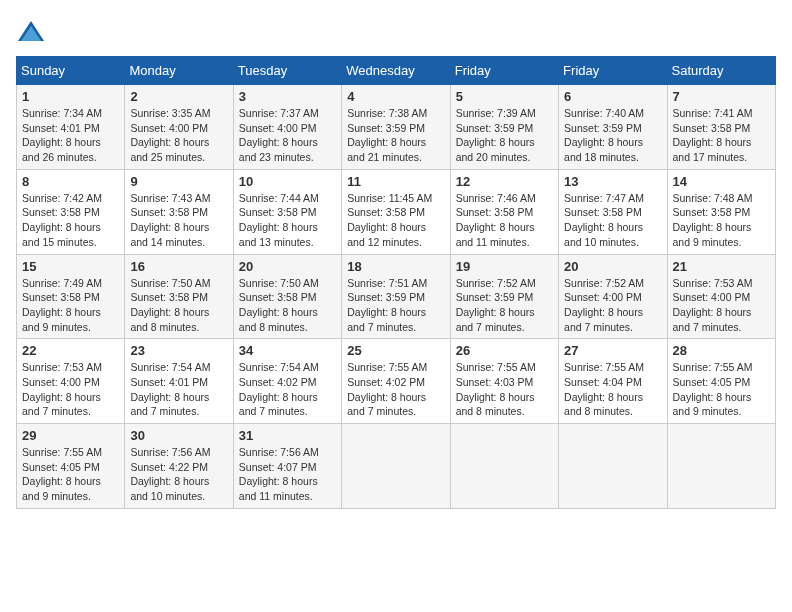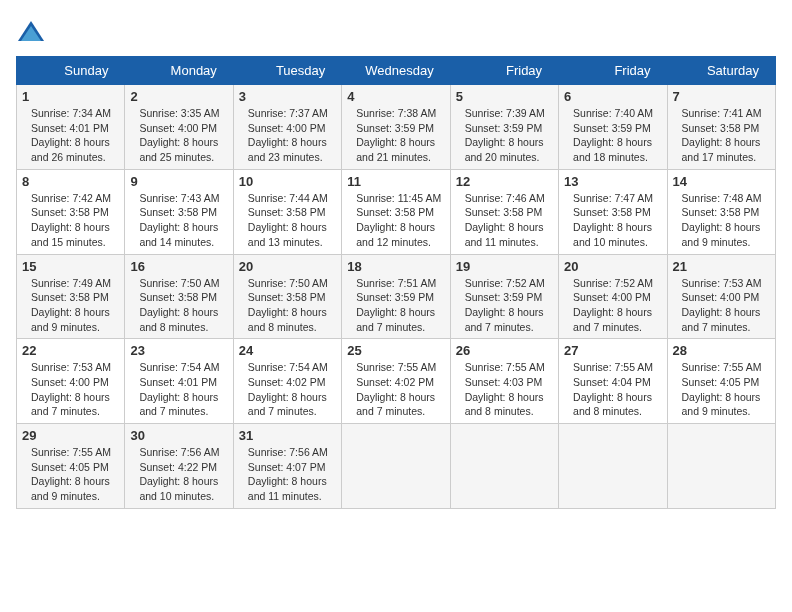--- a/index.html
+++ b/index.html
@@ -47,22 +47,22 @@
       color: #555;
     }
     .calendar {
       width: 100%;
       border-collapse: collapse;
       font-size: 11px;
     }
     .calendar th {
       background: #1a5fa8;
       color: #fff;
-      padding: 6px 16px;
-      text-align: right;
+      padding: 6px 4px;
+      text-align: left;
       font-size: 13px;
       font-weight: normal;
       border: 1px solid #1a5fa8;
     }
     .calendar td {
       border: 1px solid #ccc;
       vertical-align: top;
       padding: 4px 5px;
       min-height: 80px;
       width: calc(100% / 7);
@@ -77,21 +77,20 @@
       font-size: 13px;
       font-weight: bold;
       color: #333;
       display: block;
       margin-bottom: 2px;
     }
     .day-info {
       color: #333;
       font-size: 10.5px;
       line-height: 1.4;
-      margin-left: 9px;
     }
     .empty-cell {
       background: #f5f5f5;
     }
   </style>
 </head>
 <body>
 
 <div class="header">
   <div class="logo">
@@ -308,21 +307,21 @@
         </td>
         <td>
           <span class="day-num">23</span>
           <div class="day-info">
             <span>Sunrise: 7:54 AM</span><br>
             <span>Sunset: 4:01 PM</span><br>
             <span>Daylight: 8 hours and 7 minutes.</span>
           </div>
         </td>
         <td>
-          <span class="day-num">24</span>
+          <span class="day-num">34</span>
           <div class="day-info">
             <span>Sunrise: 7:54 AM</span><br>
             <span>Sunset: 4:02 PM</span><br>
             <span>Daylight: 8 hours and 7 minutes.</span>
           </div>
         </td>
         <td>
           <span class="day-num">25</span>
           <div class="day-info">
             <span>Sunrise: 7:55 AM</span><br>

